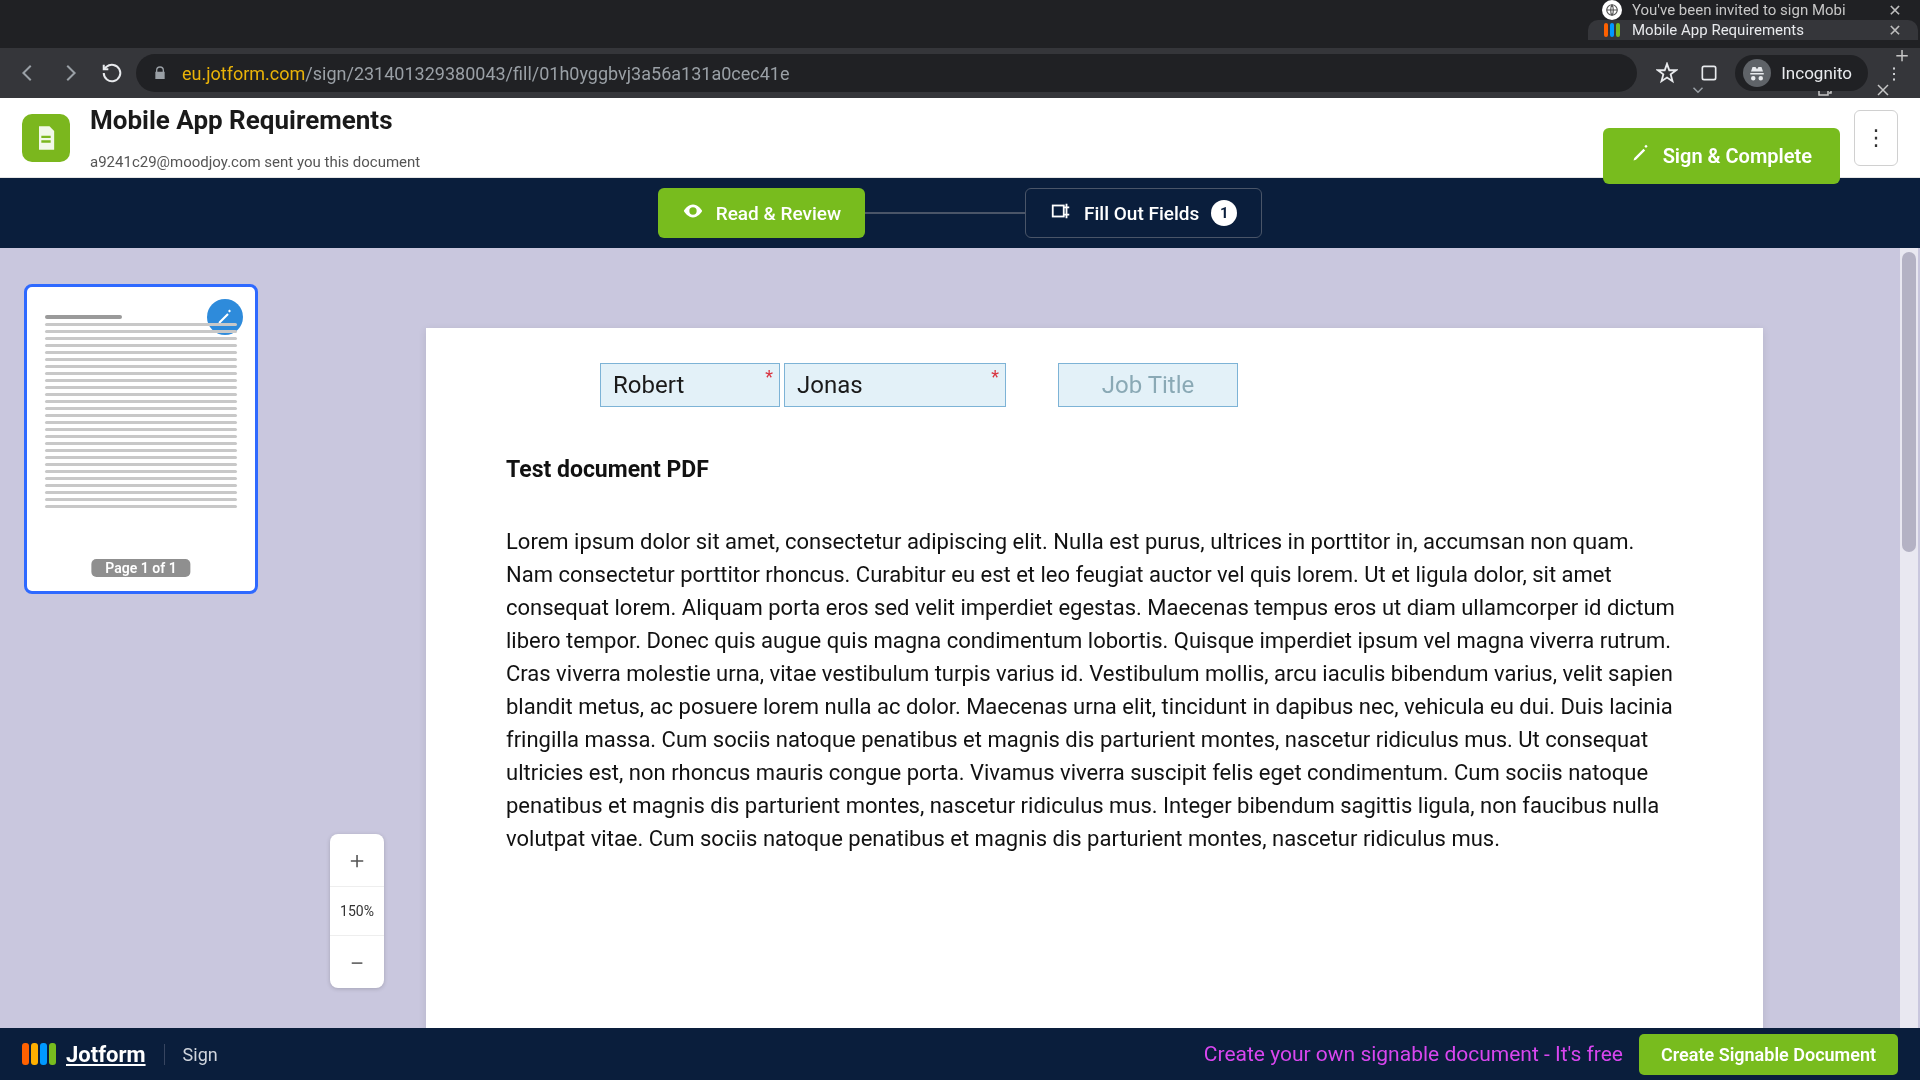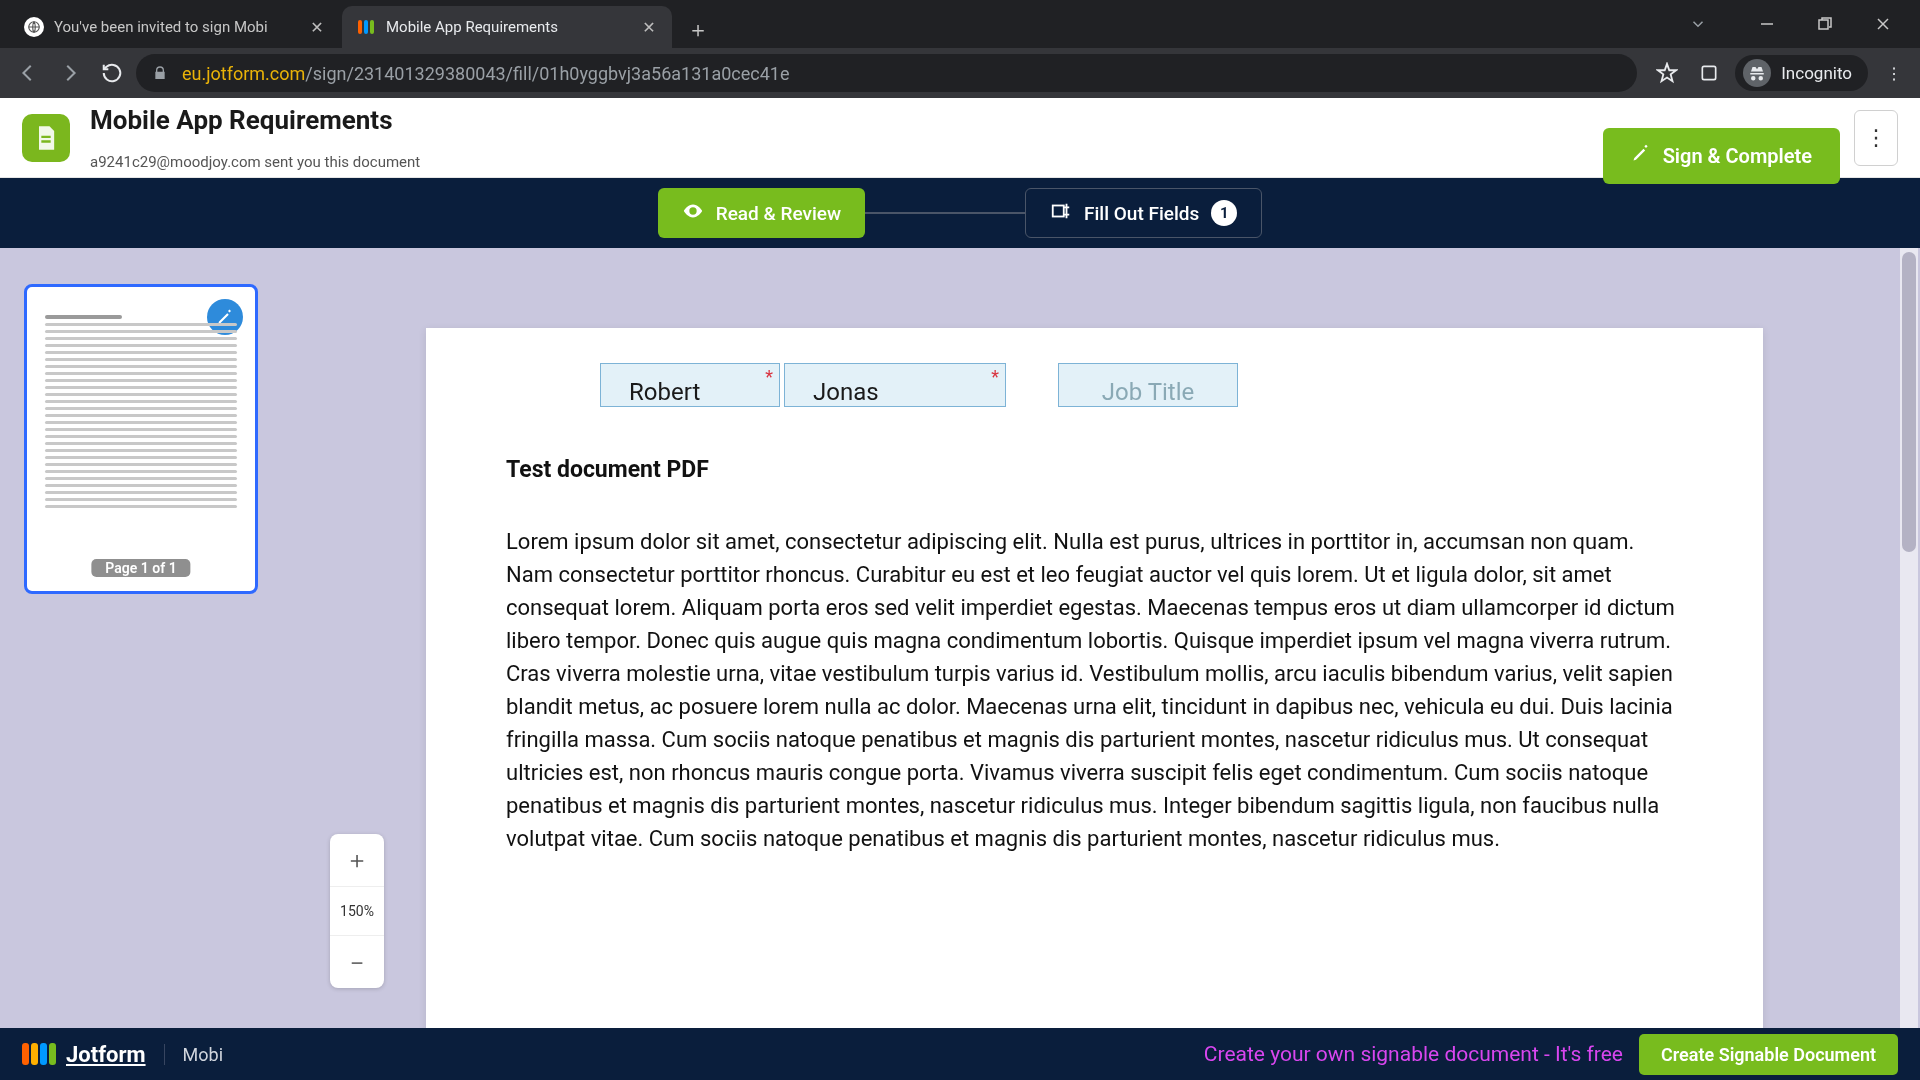--- a/index.html
+++ b/index.html
@@ -1,20 +1,20 @@
 <!DOCTYPE html>
 <html><head>
 <meta charset="utf-8">
 <style>
 * { margin: 0; padding: 0; box-sizing: border-box; font-family: -apple-system, BlinkMacSystemFont, "Segoe UI", Roboto, Arial, sans-serif; }
 html, body { width: 1920px; height: 1080px; overflow: hidden; background: #fff; }
 
 
 .browser-top { background: #202124; }
-.tab-strip { display: flex; align-items: flex-end; height: 48px; padding-left: 10px; }
+.tab-strip { display: flex; align-items: flex-end; height: 48px; padding-left: 10px; flex-direction: column; }
 .tab { display: flex; align-items: center; height: 42px; padding: 0 14px; color: #c7c7c7; font-size: 15px; border-top-left-radius: 10px; border-top-right-radius: 10px; min-width: 0; width: 330px; margin-right: 2px; position: relative; }
 .tab.active { background: #35363a; color: #e8eaed; }
 .tab-favicon { width: 20px; height: 20px; border-radius: 50%; margin-right: 10px; flex: none; display:flex; align-items:center; justify-content:center; }
 .tab-title { flex: 1; white-space: nowrap; overflow: hidden; text-overflow: ellipsis; }
 .tab-close { width: 18px; height: 18px; margin-left: 8px; color:#bdbdbd; display:flex; align-items:center; justify-content:center; font-size:16px; }
 .new-tab { width: 36px; height: 36px; display:flex; align-items:center; justify-content:center; color:#c7c7c7; font-size:22px; margin-left:6px; }
 .win-controls { margin-left:auto; display:flex; align-items:center; height:48px; padding-right:8px; }
 .win-btn { width: 58px; height: 40px; display:flex; align-items:center; justify-content:center; color:#c7c7c7; }
 .win-btn svg { width:14px; height:14px; }
 .chev { width:40px; height:40px; display:flex; align-items:center; justify-content:center; color:#9aa0a6; margin-right:20px; }
@@ -57,21 +57,21 @@
 .tl { height:3px; background:#c8c8c8; border-radius:2px; }
 .tl.s { width:40%; height:4px; background:#9a9a9a; }
 .thumb-caption { position:absolute; left:50%; transform:translateX(-50%); bottom:14px; background:#8f8f8f; color:#fff; font-size:14px; font-weight:600; padding:1px 14px; border-radius:5px; }
 
 .zoom-ctrl { position:absolute; left:330px; bottom:40px; width:54px; background:#fff; border-radius:8px; box-shadow:0 1px 4px rgba(0,0,0,.18); display:flex; flex-direction:column; align-items:center; }
 .zoom-slot { height:52px; display:flex; align-items:center; justify-content:center; color:#555; font-size:24px; width:100%; }
 .zoom-mid { font-size:14px; color:#333; border-top:1px solid #eee; border-bottom:1px solid #eee; height:50px; display:flex; align-items:center; justify-content:center; width:100%; }
 
 .doc-canvas { position:absolute; left:426px; top:80px; width:1337px; background:#fff; min-height:900px; padding:110px 80px; box-shadow:0 2px 8px rgba(0,0,0,.1); }
 .fields-row { position:absolute; left:600px; top:115px; display:flex; align-items:center; gap:4px; }
-.field { border:1px solid #7db3d6; background:#e3f1f8; height:44px; padding:0 28px; font-size:24px; color:#1a1a1a; display:flex; align-items:flex-end; position:relative; }
+.field { border:1px solid #7db3d6; background:#e3f1f8; height:44px; padding:0 12px; font-size:24px; color:#1a1a1a; display:flex; align-items:center; position:relative; }
 .field .req { position:absolute; right:6px; top:2px; color:#d9333f; font-size:18px; }
 .field.ph { color:#8aa9b5; font-style:normal; }
 
 .doc-h { font-weight:700; font-size:23px; color:#111; margin-top:18px; }
 .doc-body { margin-top:42px; font-size:22px; line-height:1.5; color:#111; }
 
 .v-scroll { position:absolute; right:2px; top:0; bottom:0; width:18px; background:#e9e8f1; }
 .v-thumb { position:absolute; right:2px; width:14px; background:#b4b2c4; border-radius:7px; }
 
 
@@ -300,18 +300,18 @@
 <div class="footer">
   <div class="jot-logo">
     <span class="jot-mark">
       <span style="background:#ff6100;"></span>
         <span style="background:#ffb000;"></span>
         <span style="background:#0099ff;"></span>
         <span style="background:#78bc1e;"></span>
     </span>
     <span>Jotform</span>
   </div>
-  <div class="foot-sign">Mobi</div>
+  <div class="foot-sign">Sign</div>
   <div class="foot-right">
     <div class="foot-text">Create your own signable document - It's free</div>
     <div class="foot-btn"><span>Create Signable Document</span></div>
   </div>
 </div>
 
 </body></html>

